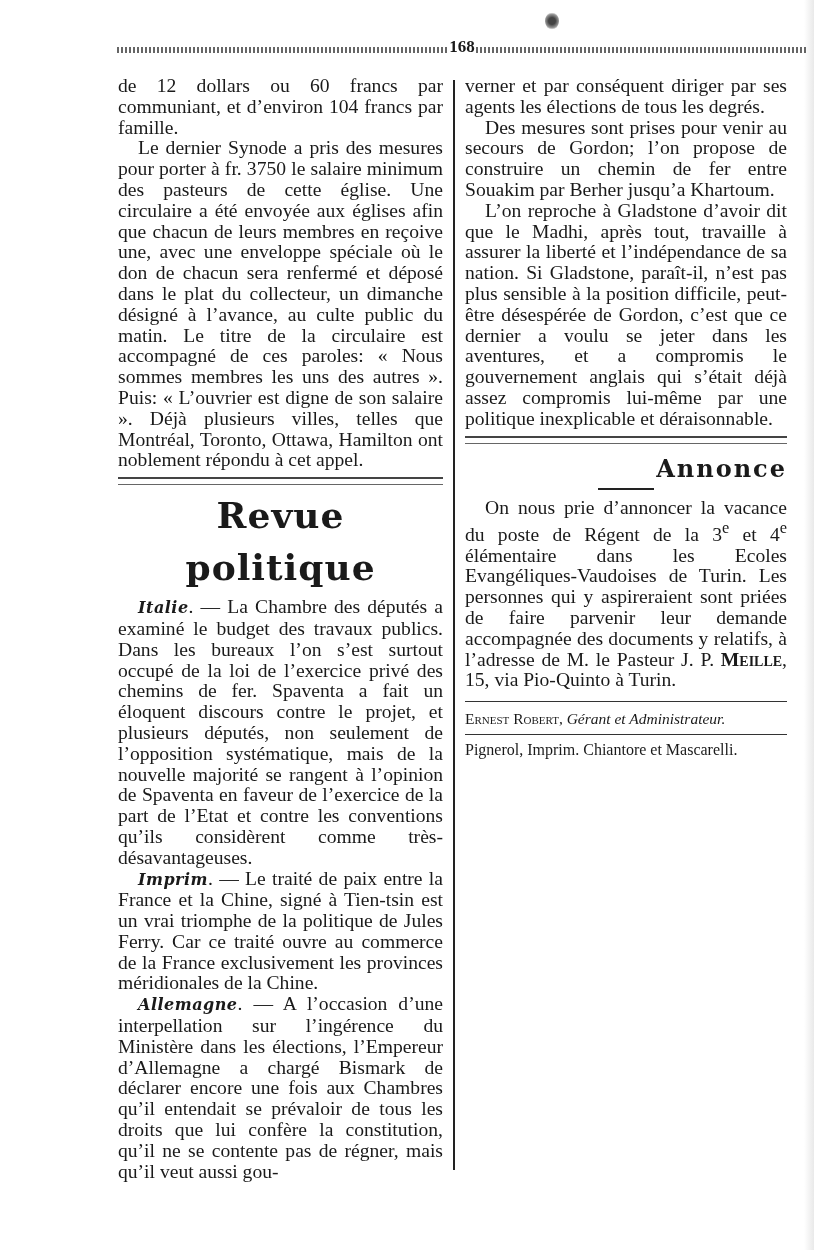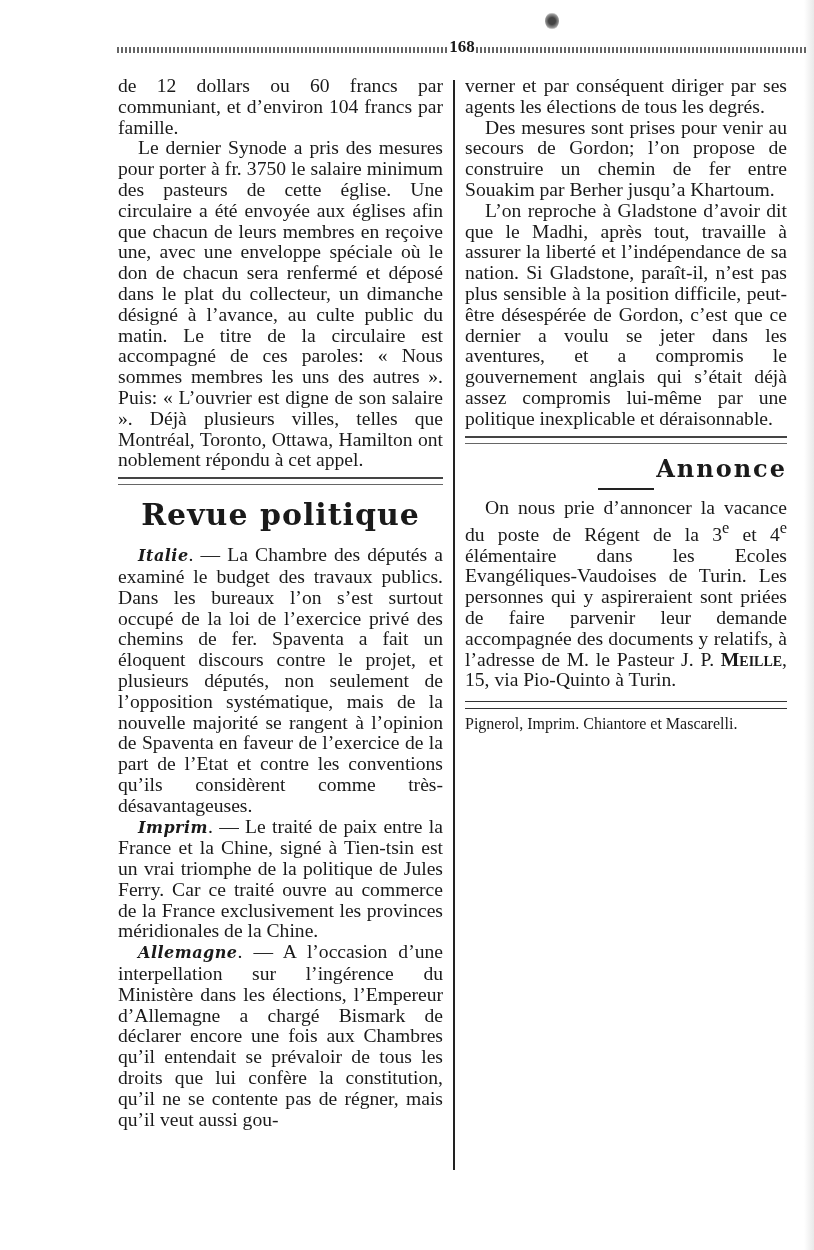--- a/index.html
+++ b/index.html
@@ -37,21 +37,21 @@
   .col-divider {
     position: absolute; left: 453px; top: 80px; width: 2px; height: 1090px; background: #222;
   }
   p { margin: 0; }
   .indent { text-indent: 20px; }
   .country { font-weight: bold; font-style: italic; font-family: "DejaVu Serif", serif; font-size: 16px; letter-spacing: 0.5px; }
 
   .double-rule { margin: 6px 0 4px 0; height: 5px; border-top: 2px solid #444; border-bottom: 1px solid #666; }
   .section-title {
     text-align: center; font-family: "DejaVu Serif", serif; font-weight: bold;
-    font-size: 30px; line-height: 52px; letter-spacing: 1px; margin: 2px 0 4px 0;
+    font-size: 36px; line-height: 52px; letter-spacing: 1px; margin: 2px 0 4px 0;
   }
   .annonce-title {
     text-align: right; font-family: "DejaVu Serif", serif; font-weight: bold;
     font-size: 24px; line-height: 30px; letter-spacing: 2px; margin: 10px 0 2px 0;
   }
   .short-rule { width: 56px; height: 2px; background: #222; margin: 4px auto 8px auto; }
   .thin-rule { height: 1px; background: #333; margin: 10px 0 6px 0; }
   .signature { font-size: 15.5px; line-height: 22px; text-align: justify; }
   .smallcaps { font-variant: small-caps; }
   .sig-role { font-style: italic; }
@@ -88,15 +88,16 @@
   <p class="indent">Des mesures sont prises pour venir au secours de Gordon; l’on propose de construire un chemin de fer entre Souakim par Berher jusqu’a Khartoum.</p>
   <p class="indent">L’on reproche à Gladstone d’avoir dit que le Madhi, après tout, travaille à assurer la liberté et l’indépendance de sa nation. Si Gladstone, paraît-il, n’est pas plus sensible à la position difficile, peut-être désespérée de Gordon, c’est que ce dernier a voulu se jeter dans les aventures, et a compromis le gouvernement anglais qui s’était déjà assez compromis lui-même par une politique inexplicable et déraisonnable.</p>
 
   <div class="double-rule"></div>
   <div class="annonce-title">Annonce</div>
   <div class="short-rule"></div>
 
   <p class="indent"><span>On nous prie d’annoncer la vacance du poste de Régent de la 3</span><sup>e</sup><span> et 4</span><sup>e</sup><span> élémentaire dans les Ecoles Evangéliques-Vaudoises de Turin. Les personnes qui y aspireraient sont priées de faire parvenir leur demande accompagnée des documents y relatifs, à l’adresse de M. le Pasteur J. P. </span><span class="smallcaps" style="font-weight:bold">Meille</span><span>, 15, via Pio-Quinto à Turin.</span></p>
 
   <div class="thin-rule"></div>
+  <div class="signature"><span class="smallcaps">Ernest Robert</span><span>, </span><span class="sig-role">Gérant et Administrateur.</span></div>
   <div class="thin-rule" style="margin:4px 0 4px 0"></div>
   <div class="imprint">Pignerol, Imprim. Chiantore et Mascarelli.</div>
 </div>
 
 </body></html>

